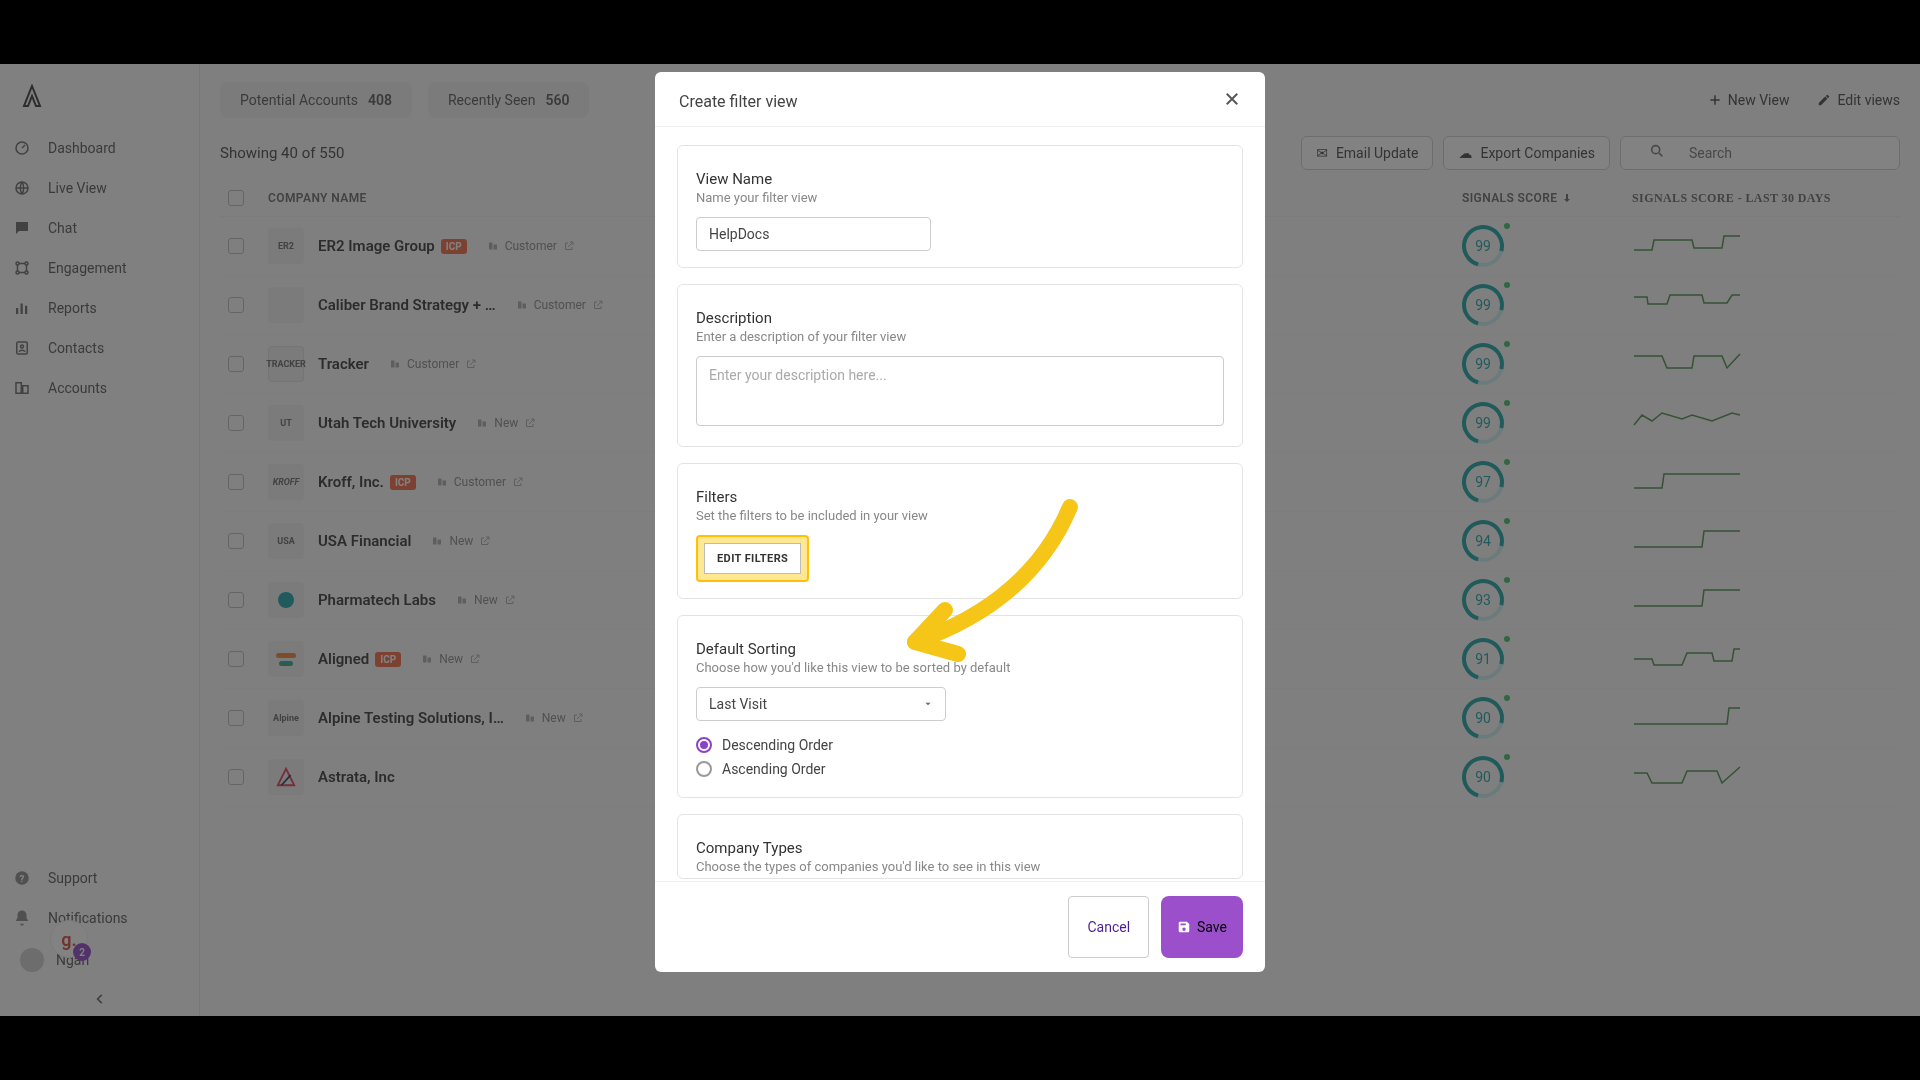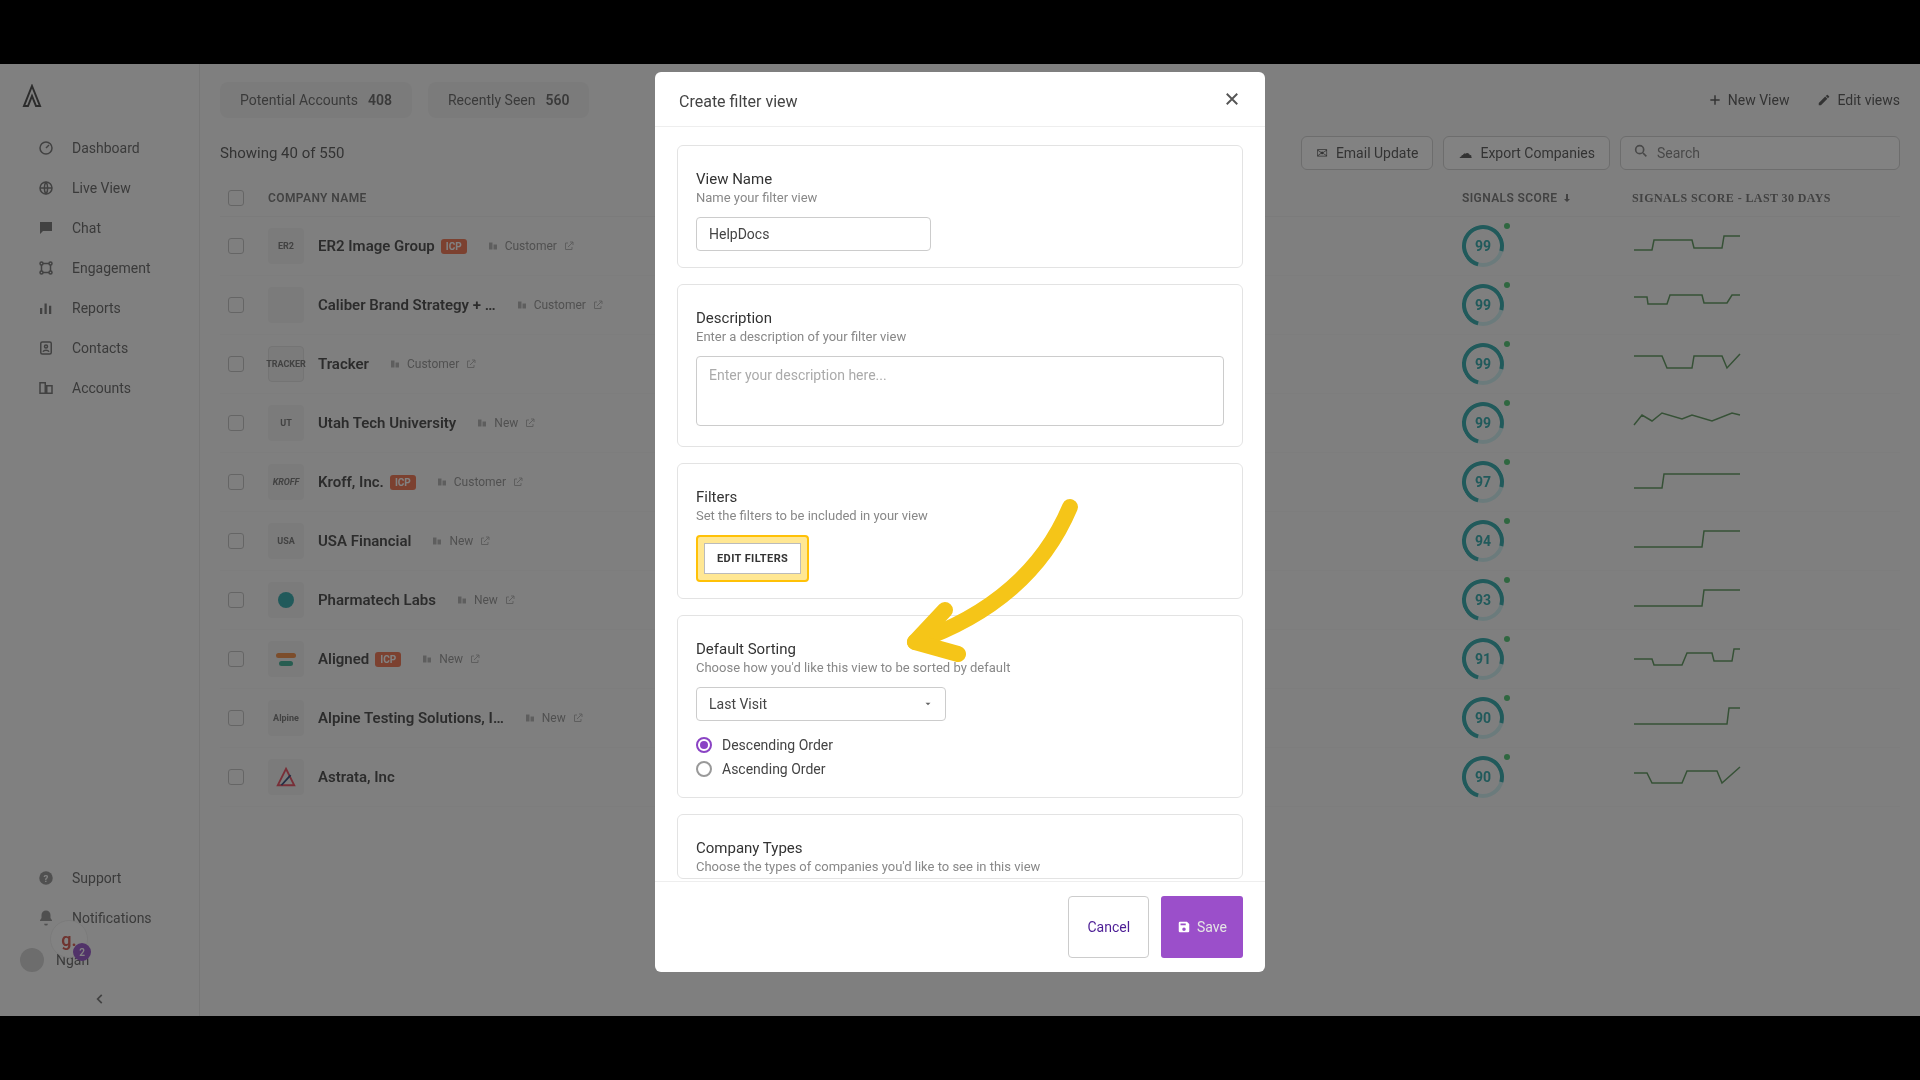--- a/index.html
+++ b/index.html
@@ -5,41 +5,41 @@
   * { box-sizing: border-box; margin: 0; padding: 0; font-family: -apple-system, BlinkMacSystemFont, 'Segoe UI', Roboto, sans-serif; }
   html, body { width: 1920px; height: 1080px; overflow: hidden; background: #000; }
   .letterbox-top, .letterbox-bottom { position: absolute; left: 0; right: 0; height: 64px; background: #000; z-index: 100; }
   .letterbox-top { top: 0; }
   .letterbox-bottom { bottom: 0; }
   .viewport { position: absolute; top: 64px; bottom: 64px; left: 0; right: 0; background: #f8f8f8; }
   .sidebar { position: absolute; left: 0; top: 0; bottom: 0; width: 200px; background: #fafafa; border-right: 1px solid #e5e5e5; padding-top: 12px; }
   .sidebar-logo { padding: 8px 20px 16px; }
   .sidebar-logo svg { width: 24px; height: 24px; }
   .sidebar-nav { list-style: none; }
-  .sidebar-item { display: flex; align-items: center; gap: 16px; padding: 10px 36px; color: #555; font-size: 14px; cursor: pointer; }
+  .sidebar-item { display: flex; align-items: center; gap: 16px; padding: 10px 12px; color: #555; font-size: 14px; cursor: pointer; }
   .sidebar-icon { width: 20px; height: 20px; display: inline-flex; align-items: center; justify-content: center; color: #666; }
   .sidebar-bottom { position: absolute; bottom: 0; left: 0; right: 0; }
   .sidebar-user { display: flex; align-items: center; gap: 12px; padding: 10px 20px; font-size: 14px; color: #555; position: relative; }
   .sidebar-user-avatar { width: 24px; height: 24px; border-radius: 50%; background: #ccc; }
   .g-badge { position: absolute; left: 50px; top: -18px; width: 38px; height: 38px; border-radius: 50%; background: #fff; border: 1px solid #eee; color: #d1453b; font-weight: 600; display: flex; align-items: center; justify-content: center; font-size: 18px; }
   .g-count { position: absolute; bottom: -4px; right: -4px; width: 18px; height: 18px; border-radius: 50%; background: #8a43c4; color: #fff; font-size: 10px; display: flex; align-items: center; justify-content: center; font-weight: 600; }
   .collapse-caret { padding: 10px 24px; text-align: center; cursor: pointer; display:flex; justify-content:center; }
 
   .main { position: absolute; left: 200px; right: 0; top: 0; bottom: 0; padding: 18px 20px; overflow: hidden; }
   .tabs-row { display: flex; align-items: center; gap: 16px; }
   .tab { display:flex; align-items:center; gap:10px; padding: 10px 20px; border-radius: 8px; background: #eee; color: #555; font-size: 14px; cursor: pointer; white-space:nowrap; }
   .tab .count { font-weight: 600; }
   .view-actions { margin-left: auto; display:flex; gap: 28px; color:#444; font-size:14px; }
   .view-actions .va { display:flex; align-items:center; gap:6px; cursor:pointer; }
 
   .toolbar { display:flex; align-items:center; gap:18px; margin: 18px 0 10px; }
   .toolbar-left { font-size: 15px; color:#444; }
   .toolbar-right { margin-left:auto; display:flex; gap:10px; }
   .outline-btn { display:flex; align-items:center; gap:8px; border:1px solid #ccc; background:#fff; padding:8px 14px; border-radius:6px; font-size:14px; color:#444; cursor:pointer; }
-  .search-wrap { display:flex; align-items:center; gap:8px; border:1px solid #ccc; border-radius:6px; background:#fff; padding:6px 12px; width:280px; }
+  .search-wrap { display:flex; align-items:center; gap:24px; border:1px solid #ccc; border-radius:6px; background:#fff; padding:6px 28px; width:280px; }
   .search-wrap input { border:none; outline:none; font-size:14px; flex:1; background:transparent; }
 
   .table { }
   .table-head { display:flex; align-items:center; padding: 10px 8px; color:#666; font-size:12px; font-weight:600; letter-spacing:.4px; border-bottom:1px solid #eee; }
   .col-check { width: 40px; display:flex; align-items:center; }
   .col-name { flex: 1; }
   .col-score { width: 170px; text-align:left; display:flex; align-items:center; gap:4px; }
   .col-spark { width: 260px; text-align:left;font-family:Liberation Serif, serif; }
   .row { display:flex; align-items:center; padding:8px; border-bottom:1px solid #f2f2f2; }
   .row .co-logo { width:36px; height:36px; border-radius:4px; background:#eee; display:flex; align-items:center; justify-content:center; font-size:9px; color:#666; font-weight:700; margin-right:14px; }
@@ -53,21 +53,21 @@
   .l-aligned { display:flex; flex-direction:column; gap:3px; padding:8px; }
   .l-aligned span { display:block; height:5px; border-radius:3px; }
   .l-alpine { background:#fff; color:#3a67a4; font-size:8px; }
   .l-astrata { background:#fff; color:#e6384c; font-size:18px; }
   .co-text { display:flex; flex-direction:row; gap:20px;justify-content:space-between; }
   .co-title { font-size:15px; font-weight:600; color:#333; display:flex; align-items:center; gap:6px; }
   .badge { font-size:10px; padding:2px 5px; border-radius:3px; color:#fff; font-weight:700; }
   .badge-icp { background:#f0643c; }
   .co-meta { display:flex; align-items:center; gap:6px; color:#888; font-size:12px; }
   .checkbox { width:16px; height:16px; border:1.5px solid #bbb; border-radius:3px; display:inline-block; cursor:pointer; }
-  .score-circle { position:relative; width:42px; height:42px; border-radius:50%; display:flex; align-items:center; justify-content:center; font-weight:700; color:#1aa0a3; font-size:14px; }
+  .score-circle { position:relative; width:42px; height:42px; border-radius:50%; display:flex; align-items:center; justify-content:center; font-weight:400; color:#1aa0a3; font-size:14px; }
   .score-circle::before { content:''; position:absolute; inset:0; border-radius:50%; border:4px solid #c9eef0; }
   .score-circle::after { content:''; position:absolute; inset:0; border-radius:50%; border:4px solid #1aa0a3; border-bottom-color:transparent; transform:rotate(-30deg); }
   .score-dot { position:absolute; top:-2px; right:-6px; width:6px; height:6px; border-radius:50%; background:#3bbf63; }
   .spark { width:110px; height:30px; }
   .spark path { stroke:#4a8a4a; stroke-width:1.5; fill:none; }
 
   
   .backdrop { position:absolute; inset:0; background:rgba(40,40,40,0.58); z-index:30; }
   .modal { position:absolute; left:50%; top:50%; transform:translate(-50%, -52%); width:610px; background:#fff; border-radius:6px; z-index:31; display:flex; flex-direction:column; max-height:900px; }
   .modal-header { display:flex; align-items:center; justify-content:space-between; padding:18px 24px 14px; border-bottom:1px solid #eee; }
@@ -84,21 +84,21 @@
   .textarea::placeholder { color:#aaa; }
   .edit-filters { display:inline-block; border:1px solid #bbb; background:#fff; padding:8px 12px; font-size:11px; font-weight:700; letter-spacing:.4px; color:#333; cursor:pointer; }
   .highlight-box { display:inline-block; background:rgba(255, 212, 59, 0.55); padding:6px; border-radius:4px; border: 2px solid #ffc107; }
   .dd { border:1px solid #ccc; border-radius:4px; padding:8px 12px; width:250px; display:flex; align-items:center; justify-content:space-between; font-size:14px; color:#444; cursor:pointer; margin-bottom:12px; }
   .radio-row { display:flex; align-items:center; gap:10px; font-size:14px; color:#444; padding:4px 0; cursor:pointer; }
   .radio { width:16px; height:16px; border:2px solid #8a43c4; border-radius:50%; display:inline-flex; align-items:center; justify-content:center; }
   .radio.off { border-color:#999; }
   .radio .dot { width:8px; height:8px; border-radius:50%; background:#8a43c4; }
   .modal-footer { display:flex; justify-content:flex-end; gap:12px; padding:14px 22px; border-top:1px solid #eee; }
   .btn-outline { border:1px solid #ccc; background:#fff; color:#4c1d95; padding:8px 18px; border-radius:4px; font-size:14px; cursor:pointer; }
-  .btn-primary { border:none; background:#9b4fca; color:#e5e5e5; padding:23px 16px; border-radius:3px; font-size:14px; cursor:pointer; display:flex; align-items:center; gap:6px; }
+  .btn-primary { border:none; background:#9b4fca; color:#000000; padding:23px 16px; border-radius:8px; font-size:14px; cursor:pointer; display:flex; align-items:center; gap:6px; }
 
   
   .arrow-annot { position:absolute; z-index:40; pointer-events:none; }
 </style>
 </head>
 <body>
 
 <div class="letterbox-top"></div>
 <div class="letterbox-bottom"></div>
 

